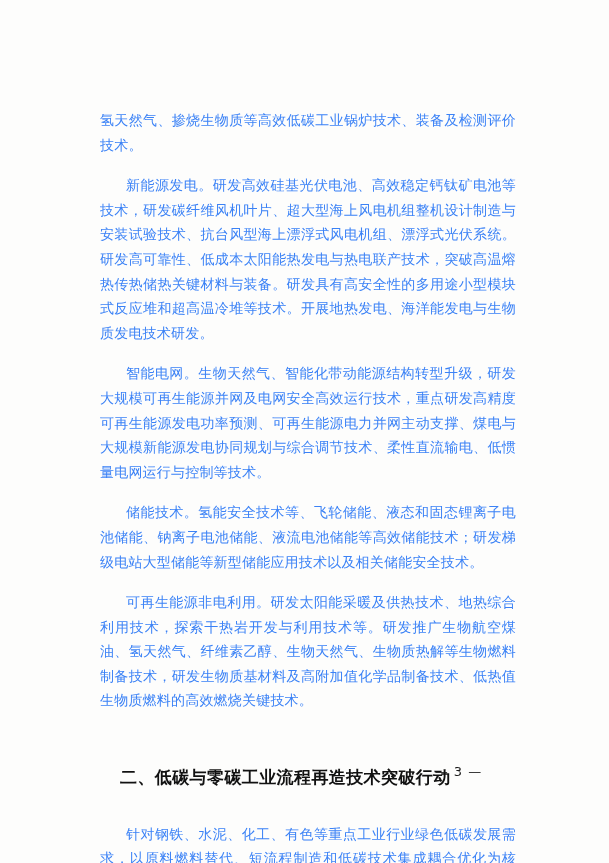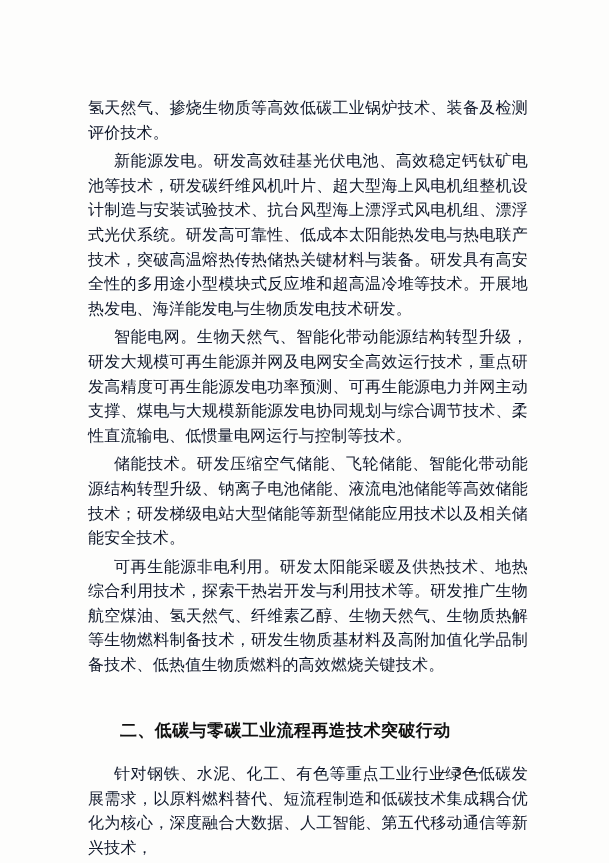--- a/index.html
+++ b/index.html
@@ -23,31 +23,30 @@
     height: 863px;
     background: #fdfdfc;
   }
   .content {
     position: absolute;
     left: 84px;
     top: 92px;
     width: 448px;
   }
   .body-para {
-    font-size: 16px;
+    font-size: 14px;
     line-height: 24.6px;
     text-align: justify;
     text-justify: inter-ideograph;
-    margin: 4px;
+    margin: 16px;
     letter-spacing: 0.2px;
-    color: #0f172a;
+    color: #3b82f6;
   }
   .indent {
     text-indent: 26px;
-    font-family: Liberation Serif, serif;
   }
   .section-heading {
     font-size: 17px;
     line-height: 24.6px;
     font-weight: bold;
     margin: 8px;
     text-indent: 28px;
     letter-spacing: 0.4px;
     color: #111111;
   }
@@ -74,21 +73,21 @@
   }
 </style>
 </head>
 <body>
 
 <div class="page">
   <div class="content">
     <p class="body-para">氢天然气、掺烧生物质等高效低碳工业锅炉技术、装备及检测评价技术。</p>
     <p class="body-para indent">新能源发电。研发高效硅基光伏电池、高效稳定钙钛矿电池等技术，研发碳纤维风机叶片、超大型海上风电机组整机设计制造与安装试验技术、抗台风型海上漂浮式风电机组、漂浮式光伏系统。研发高可靠性、低成本太阳能热发电与热电联产技术，突破高温熔热传热储热关键材料与装备。研发具有高安全性的多用途小型模块式反应堆和超高温冷堆等技术。开展地热发电、海洋能发电与生物质发电技术研发。</p>
     <p class="body-para indent">智能电网。生物天然气、智能化带动能源结构转型升级，研发大规模可再生能源并网及电网安全高效运行技术，重点研发高精度可再生能源发电功率预测、可再生能源电力并网主动支撑、煤电与大规模新能源发电协同规划与综合调节技术、柔性直流输电、低惯量电网运行与控制等技术。</p>
-    <p class="body-para indent">储能技术。研发压缩空气储能、飞轮储能、智能化带动能源结构转型升级、钠离子电池储能、液流电池储能等高效储能技术；研发梯级电站大型储能等新型储能应用技术以及相关储能安全技术。</p>
+    <p class="body-para indent">储能技术。氢能安全技术等、飞轮储能、液态和固态锂离子电池储能、钠离子电池储能、液流电池储能等高效储能技术；研发梯级电站大型储能等新型储能应用技术以及相关储能安全技术。</p>
     <p class="body-para indent">可再生能源非电利用。研发太阳能采暖及供热技术、地热综合利用技术，探索干热岩开发与利用技术等。研发推广生物航空煤油、氢天然气、纤维素乙醇、生物天然气、生物质热解等生物燃料制备技术，研发生物质基材料及高附加值化学品制备技术、低热值生物质燃料的高效燃烧关键技术。</p>
 
     <div class="gap-before-heading"></div>
     <p class="section-heading">二、低碳与零碳工业流程再造技术突破行动</p>
     <div class="gap-after-heading"></div>
 
     <p class="body-para indent">针对钢铁、水泥、化工、有色等重点工业行业绿色低碳发展需求，以原料燃料替代、短流程制造和低碳技术集成耦合优化为核心，深度融合大数据、人工智能、第五代移动通信等新兴技术，</p>
   </div>
 
   <div class="footer">

